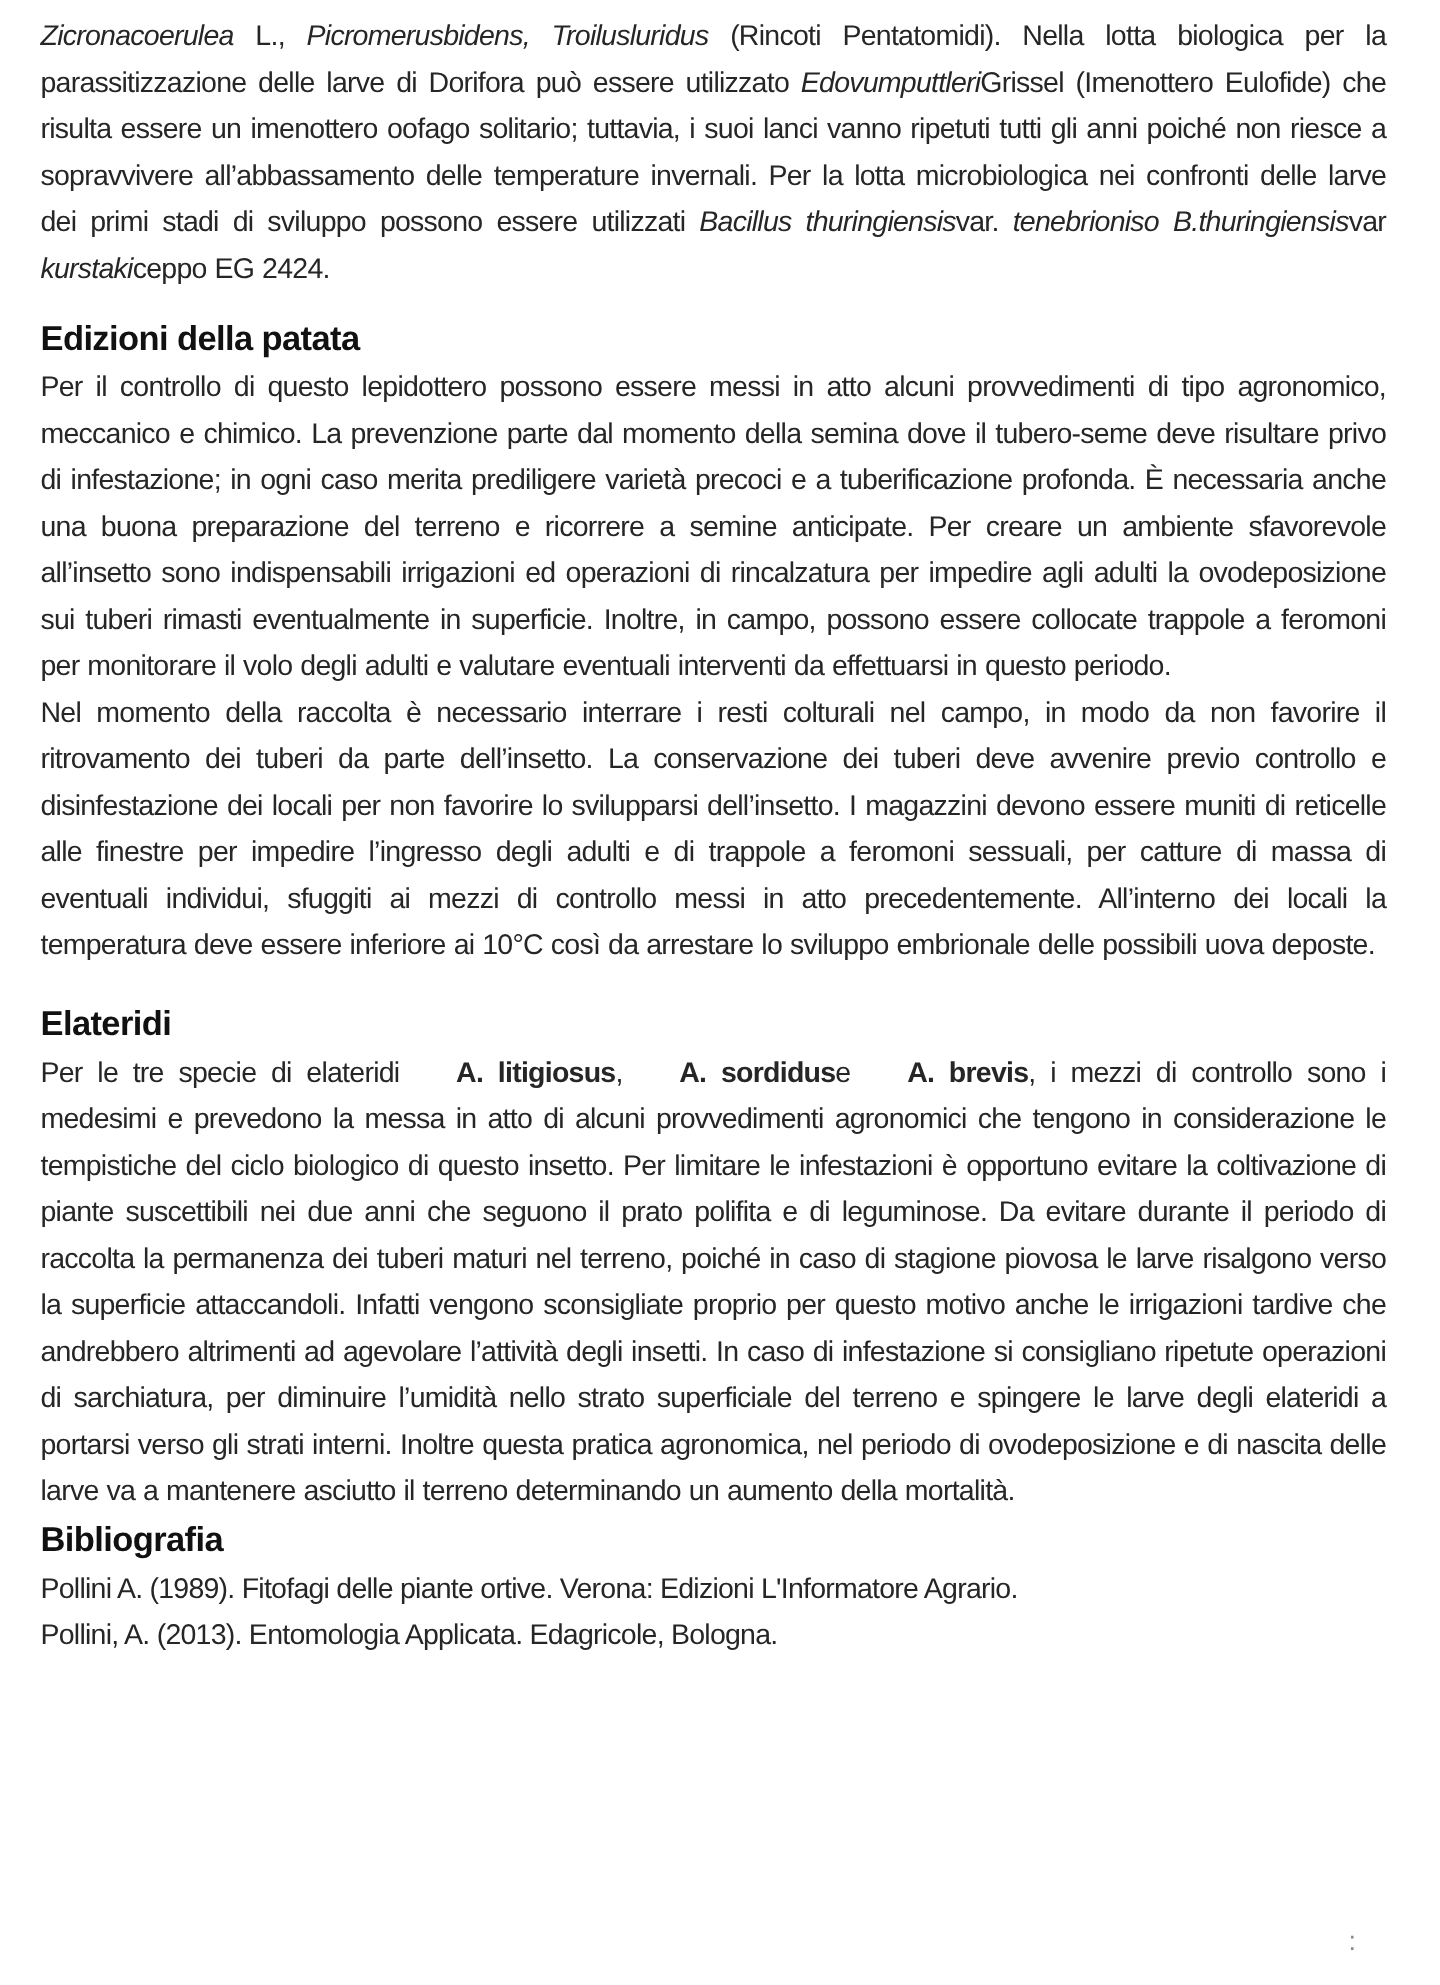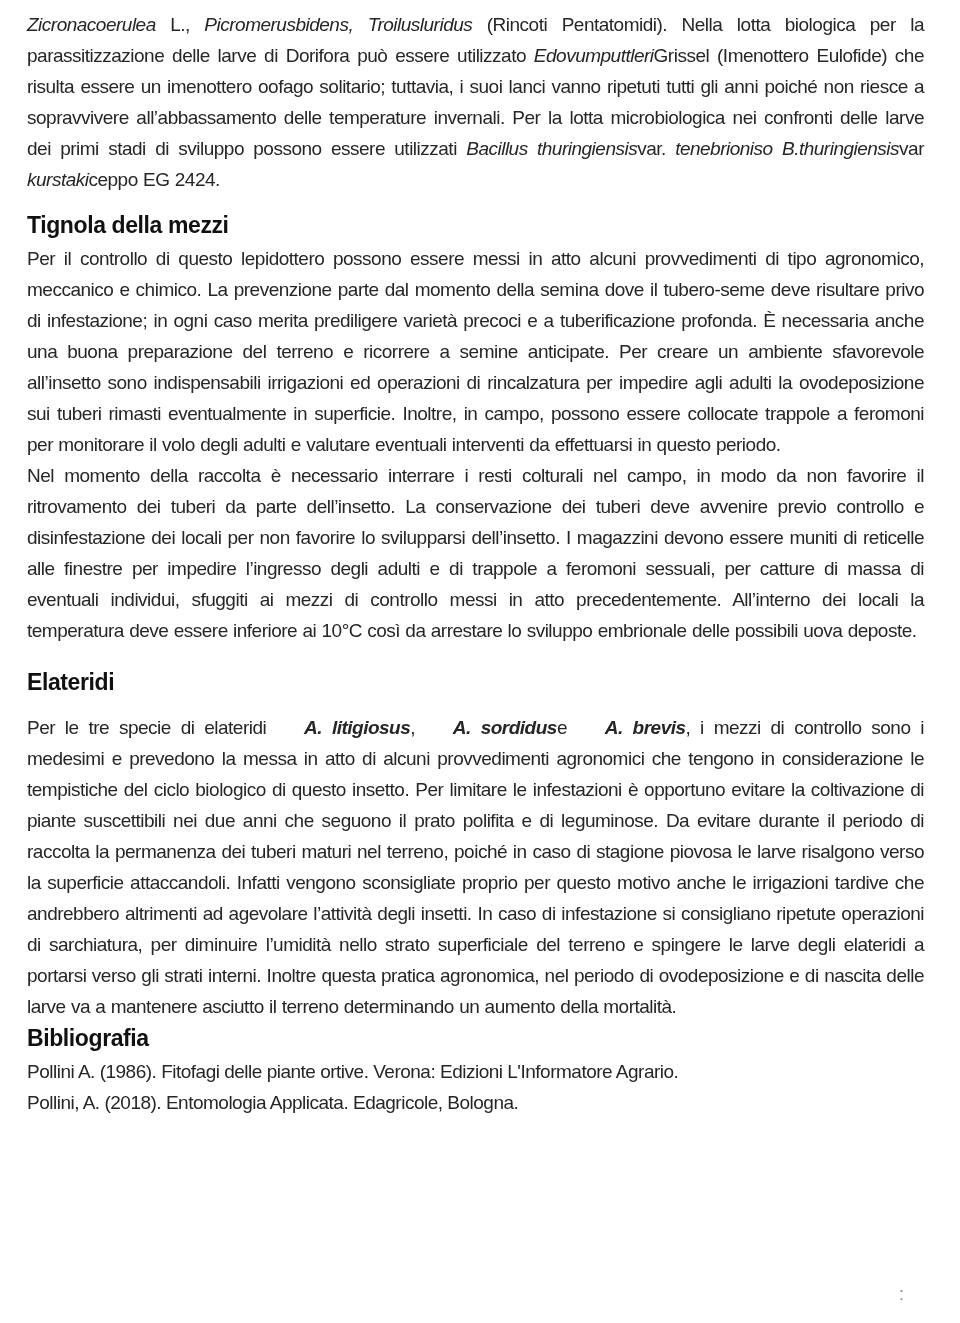--- a/index.html
+++ b/index.html
@@ -28,60 +28,60 @@
   }
   h2.heading {
     margin: 0;
     color: #111111;
     font-size: 23px;
     line-height: 28px;
     font-weight: 700;
     letter-spacing: -0.4px;
   }
   h2.gap-tignola { margin-top: 16px; margin-bottom: 4px; }
-  h2.gap-elateridi { margin-top: 22px; margin-bottom: 16px; }
+  h2.gap-elateridi { margin-top: 22px; margin-bottom: 4px; }
   h2.gap-biblio { margin-top: 2px; margin-bottom: 4px; }
   p.ref {
     margin: 0;
     font-size: 19px;
     line-height: 31px;
     letter-spacing: -0.5px;
     white-space: nowrap;
     color: #262626;
   }
   .seg-n { font-style: normal; font-weight: normal; }
   .seg-i { font-style: italic; }
-  .seg-bi { font-style: italic; font-weight: 700; margin-left: 28px; }
+  .seg-bi { font-weight: 700; margin-left: 28px; }
   .artifact {
     position: absolute;
     left: 899px; top: 1284px;
     font-size: 18px;
     color: #8a8a8a;
     letter-spacing: 0;
   }
 </style>
 </head>
 <body>
 
 <div class="page">
 
   <p class="body"><span class="seg-i">Zicronacoerulea</span><span class="seg-n"> L., </span><span class="seg-i">Picromerusbidens, Troilusluridus</span><span class="seg-n"> (Rincoti Pentatomidi). Nella lotta biologica per la parassitizzazione delle larve di Dorifora può essere utilizzato </span><span class="seg-i">Edovumputtleri</span><span class="seg-n">Grissel (Imenottero Eulofide) che risulta essere un imenottero oofago solitario; tuttavia, i suoi lanci vanno ripetuti tutti gli anni poiché non riesce a sopravvivere all’abbassamento delle temperature invernali. Per la lotta microbiologica nei confronti delle larve dei primi stadi di sviluppo possono essere utilizzati </span><span class="seg-i">Bacillus thuringiensis</span><span class="seg-n">var. </span><span class="seg-i">tenebrioniso B.thuringiensis</span><span class="seg-n">var </span><span class="seg-i">kurstaki</span><span class="seg-n">ceppo EG 2424.</span></p>
 
-  <h2 class="heading gap-tignola">Tignola della mezzi</h2>
+  <h2 class="heading gap-tignola">Edizioni della patata</h2>
 
   <p class="body"><span class="seg-n">Per il controllo di questo lepidottero possono essere messi in atto alcuni provvedimenti di tipo agronomico, meccanico e chimico. La prevenzione parte dal momento della semina dove il tubero-seme deve risultare privo di infestazione; in ogni caso merita prediligere varietà precoci e a tuberificazione profonda. È necessaria anche una buona preparazione del terreno e ricorrere a semine anticipate. Per creare un ambiente sfavorevole all’insetto sono indispensabili irrigazioni ed operazioni di rincalzatura per impedire agli adulti la ovodeposizione sui tuberi rimasti eventualmente in superficie. Inoltre, in campo, possono essere collocate trappole a feromoni per monitorare il volo degli adulti e valutare eventuali interventi da effettuarsi in questo periodo.</span></p>
 
   <p class="body"><span class="seg-n">Nel momento della raccolta è necessario interrare i resti colturali nel campo, in modo da non favorire il ritrovamento dei tuberi da parte dell’insetto. La conservazione dei tuberi deve avvenire previo controllo e disinfestazione dei locali per non favorire lo svilupparsi dell’insetto. I magazzini devono essere muniti di reticelle alle finestre per impedire l’ingresso degli adulti e di trappole a feromoni sessuali, per catture di massa di eventuali individui, sfuggiti ai mezzi di controllo messi in atto precedentemente. All’interno dei locali la temperatura deve essere inferiore ai 10°C così da arrestare lo sviluppo embrionale delle possibili uova deposte.</span></p>
 
   <h2 class="heading gap-elateridi">Elateridi</h2>
 
   <p class="body"><span class="seg-n">Per le tre specie di elateridi </span><span class="seg-bi">A. litigiosus</span><span class="seg-n">, </span><span class="seg-bi">A. sordidus</span><span class="seg-n">e </span><span class="seg-bi">A. brevis</span><span class="seg-n">, i mezzi di controllo sono i medesimi e prevedono la messa in atto di alcuni provvedimenti agronomici che tengono in considerazione le tempistiche del ciclo biologico di questo insetto. Per limitare le infestazioni è opportuno evitare la coltivazione di piante suscettibili nei due anni che seguono il prato polifita e di leguminose. Da evitare durante il periodo di raccolta la permanenza dei tuberi maturi nel terreno, poiché in caso di stagione piovosa le larve risalgono verso la superficie attaccandoli. Infatti vengono sconsigliate proprio per questo motivo anche le irrigazioni tardive che andrebbero altrimenti ad agevolare l’attività degli insetti. In caso di infestazione si consigliano ripetute operazioni di sarchiatura, per diminuire l’umidità nello strato superficiale del terreno e spingere le larve degli elateridi a portarsi verso gli strati interni. Inoltre questa pratica agronomica, nel periodo di ovodeposizione e di nascita delle larve va a mantenere asciutto il terreno determinando un aumento della mortalità.</span></p>
 
   <h2 class="heading gap-biblio">Bibliografia</h2>
 
-  <p class="ref">Pollini A. (1986). Fitofagi delle piante ortive. Verona: Edizioni L'Informatore Agrario.</p>
+  <p class="ref">Pollini A. (1989). Fitofagi delle piante ortive. Verona: Edizioni L'Informatore Agrario.</p>
 
-  <p class="ref">Pollini, A. (2018). Entomologia Applicata. Edagricole, Bologna.</p>
+  <p class="ref">Pollini, A. (2013). Entomologia Applicata. Edagricole, Bologna.</p>
 
 
 </div>
 
 <span class="artifact">:</span>
 
 </body></html>

